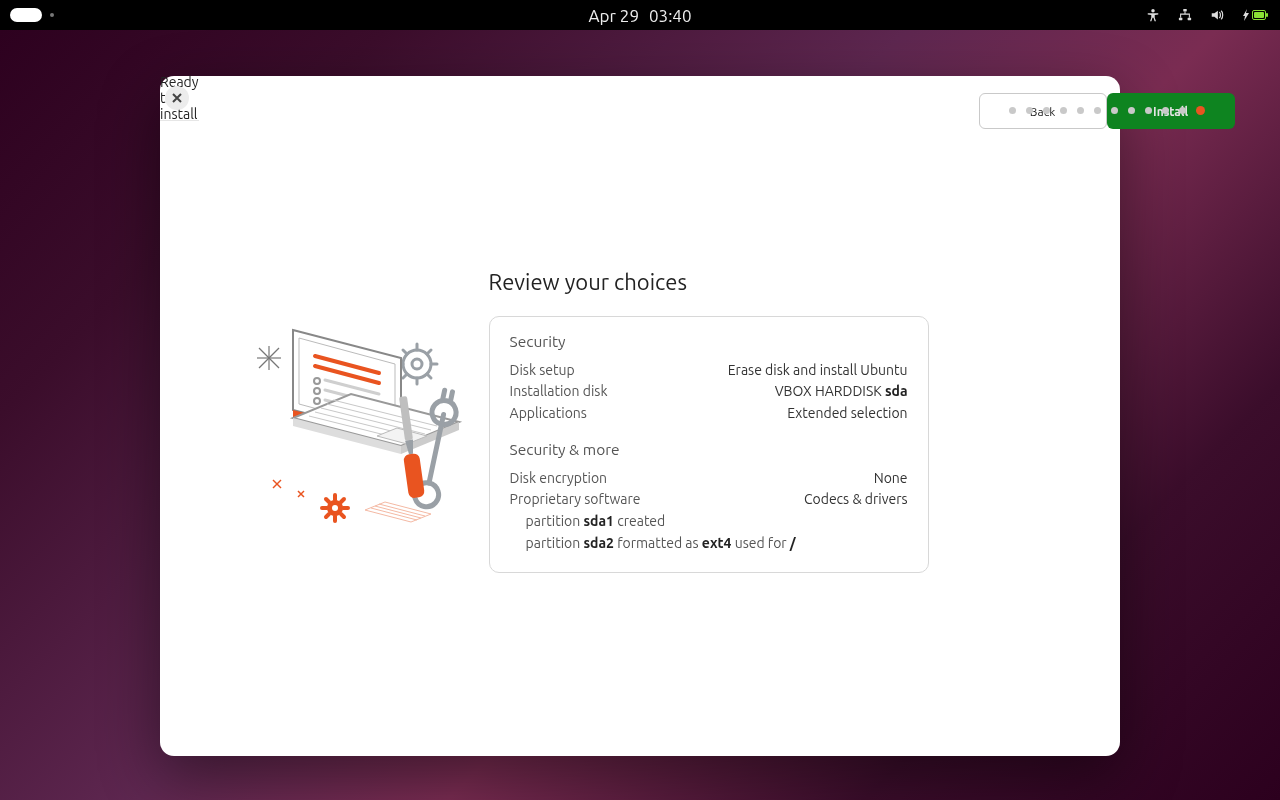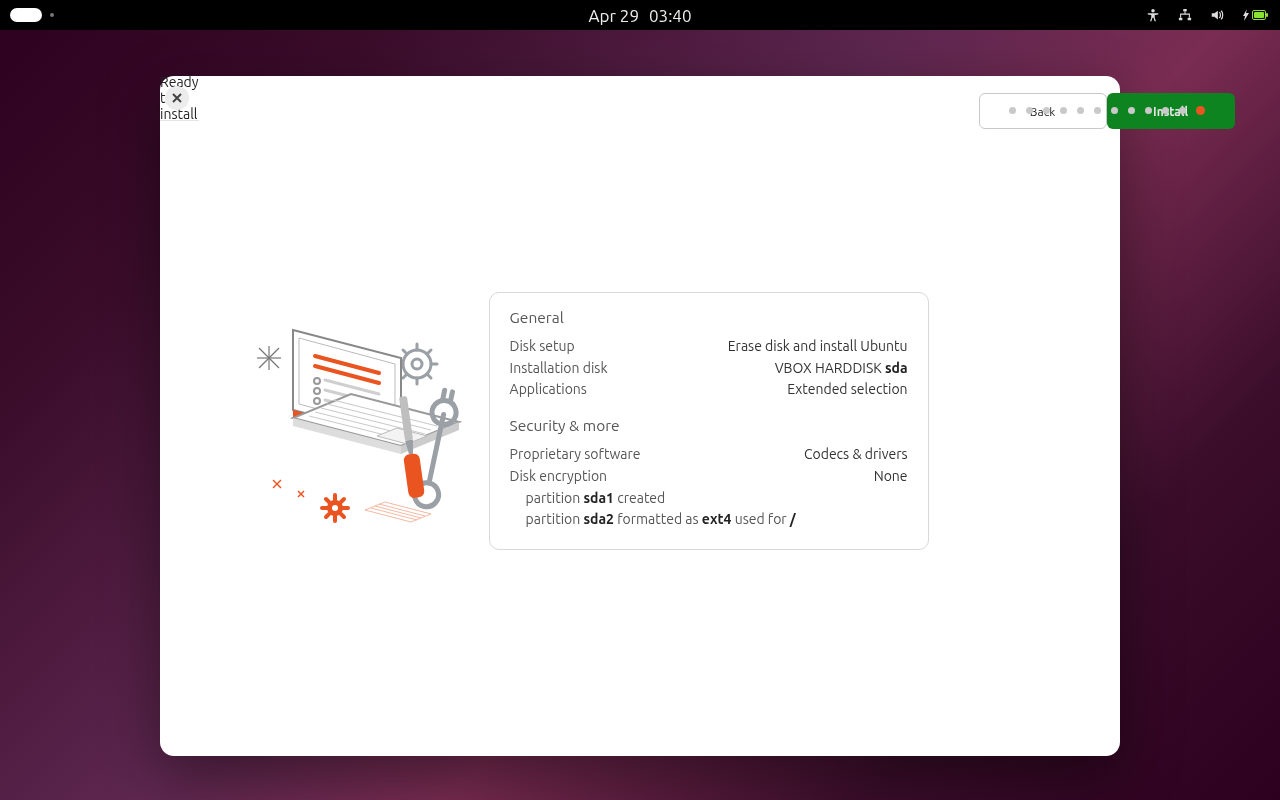--- a/index.html
+++ b/index.html
@@ -237,44 +237,45 @@
             <g transform="translate(72,208)">
                 <line x1="-3" y1="-3" x2="3" y2="3"></line>
                 <line x1="3" y1="-3" x2="-3" y2="3"></line>
               </g>
           </g>
         </svg>
       </div>
     </div>
 
     <div class="right-pane">
+      <div class="heading">Review your choices</div>
 
       <div class="review-box">
-        <div class="sec-title">General</div>
+        <div class="sec-title">Security</div>
         <div class="row">
           <span class="lbl">Disk setup</span>
           <span class="val">Erase disk and install Ubuntu</span>
         </div>
         <div class="row">
           <span class="lbl">Installation disk</span>
           <span class="val"><span>VBOX HARDDISK </span><span class="bold">sda</span></span>
         </div>
         <div class="row">
           <span class="lbl">Applications</span>
           <span class="val">Extended selection</span>
         </div>
 
         <div class="sec-title">Security &amp; more</div>
         <div class="row">
+          <span class="lbl">Disk encryption</span>
+          <span class="val">None</span>
+        </div>
+        <div class="row">
           <span class="lbl">Proprietary software</span>
           <span class="val">Codecs &amp; drivers</span>
-        </div>
-        <div class="row">
-          <span class="lbl">Disk encryption</span>
-          <span class="val">None</span>
         </div>
 
         <div class="partitions">
           <div class="p"><span>partition </span><span class="bold">sda1</span><span> created</span></div>
           <div class="p"><span>partition </span><span class="bold">sda2</span><span> formatted as </span><span class="bold">ext4</span><span> used for </span><span class="bold">/</span></div>
         </div>
       </div>
     </div>
   </div>
 

